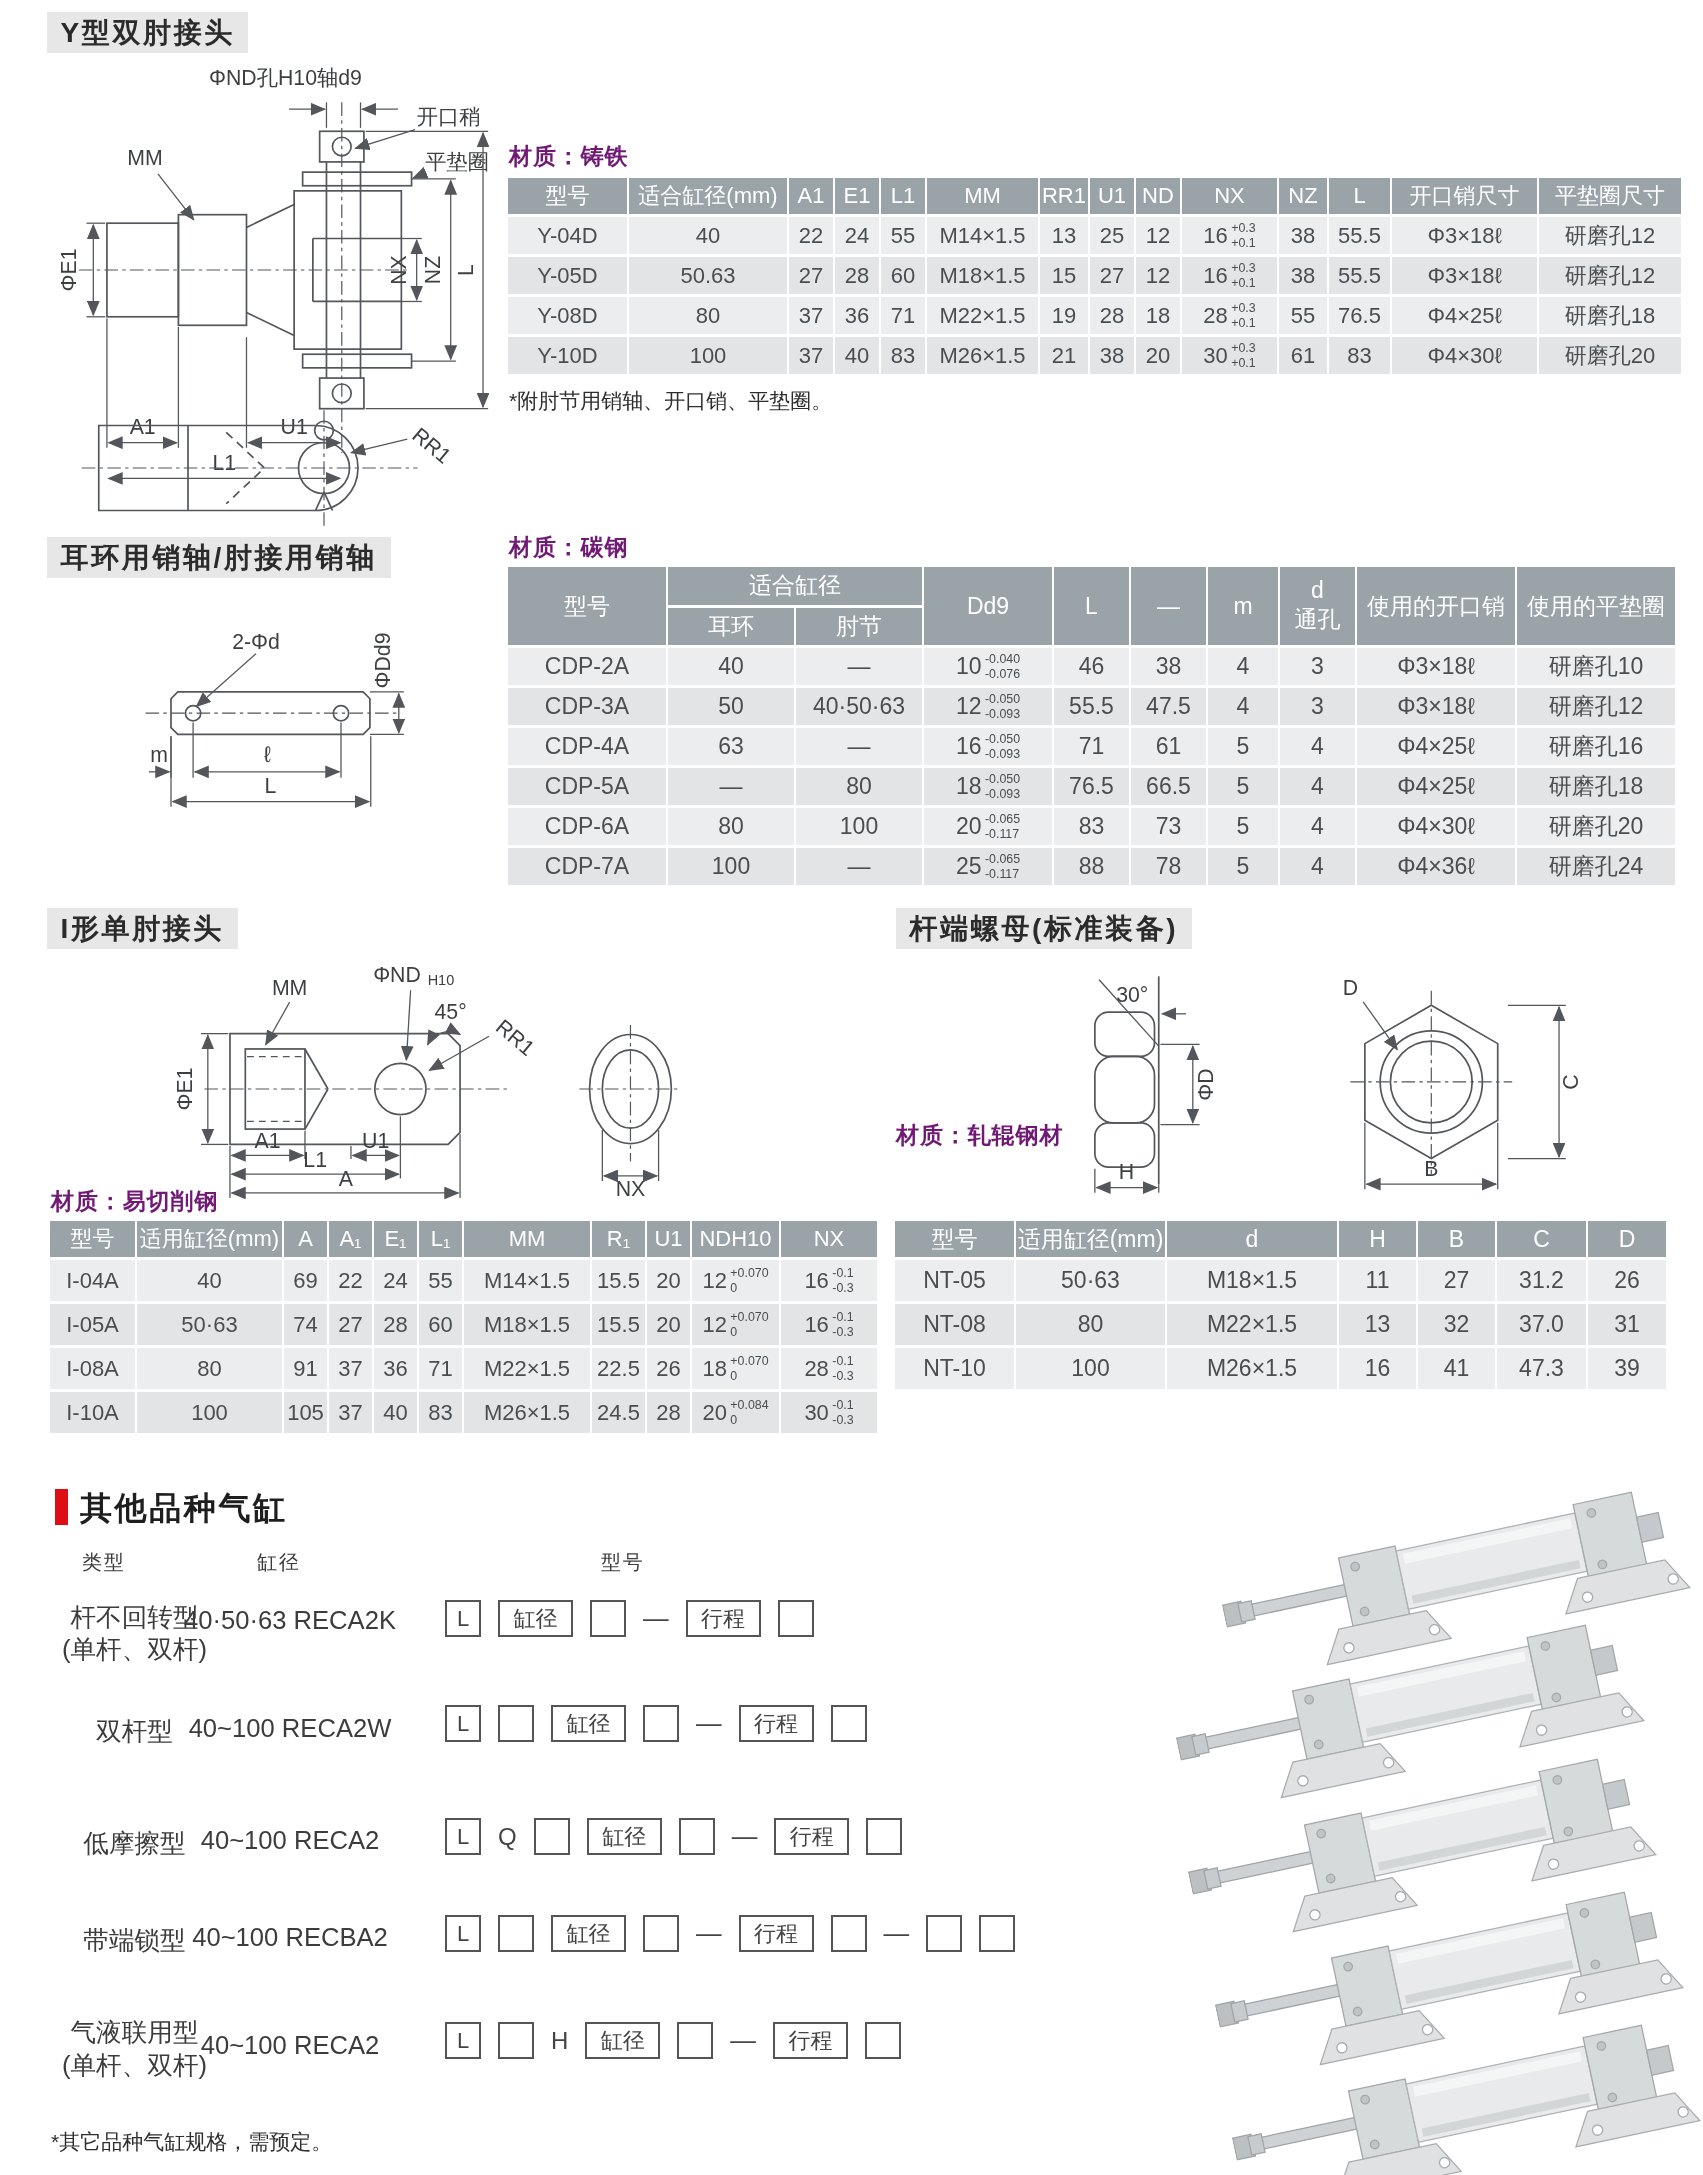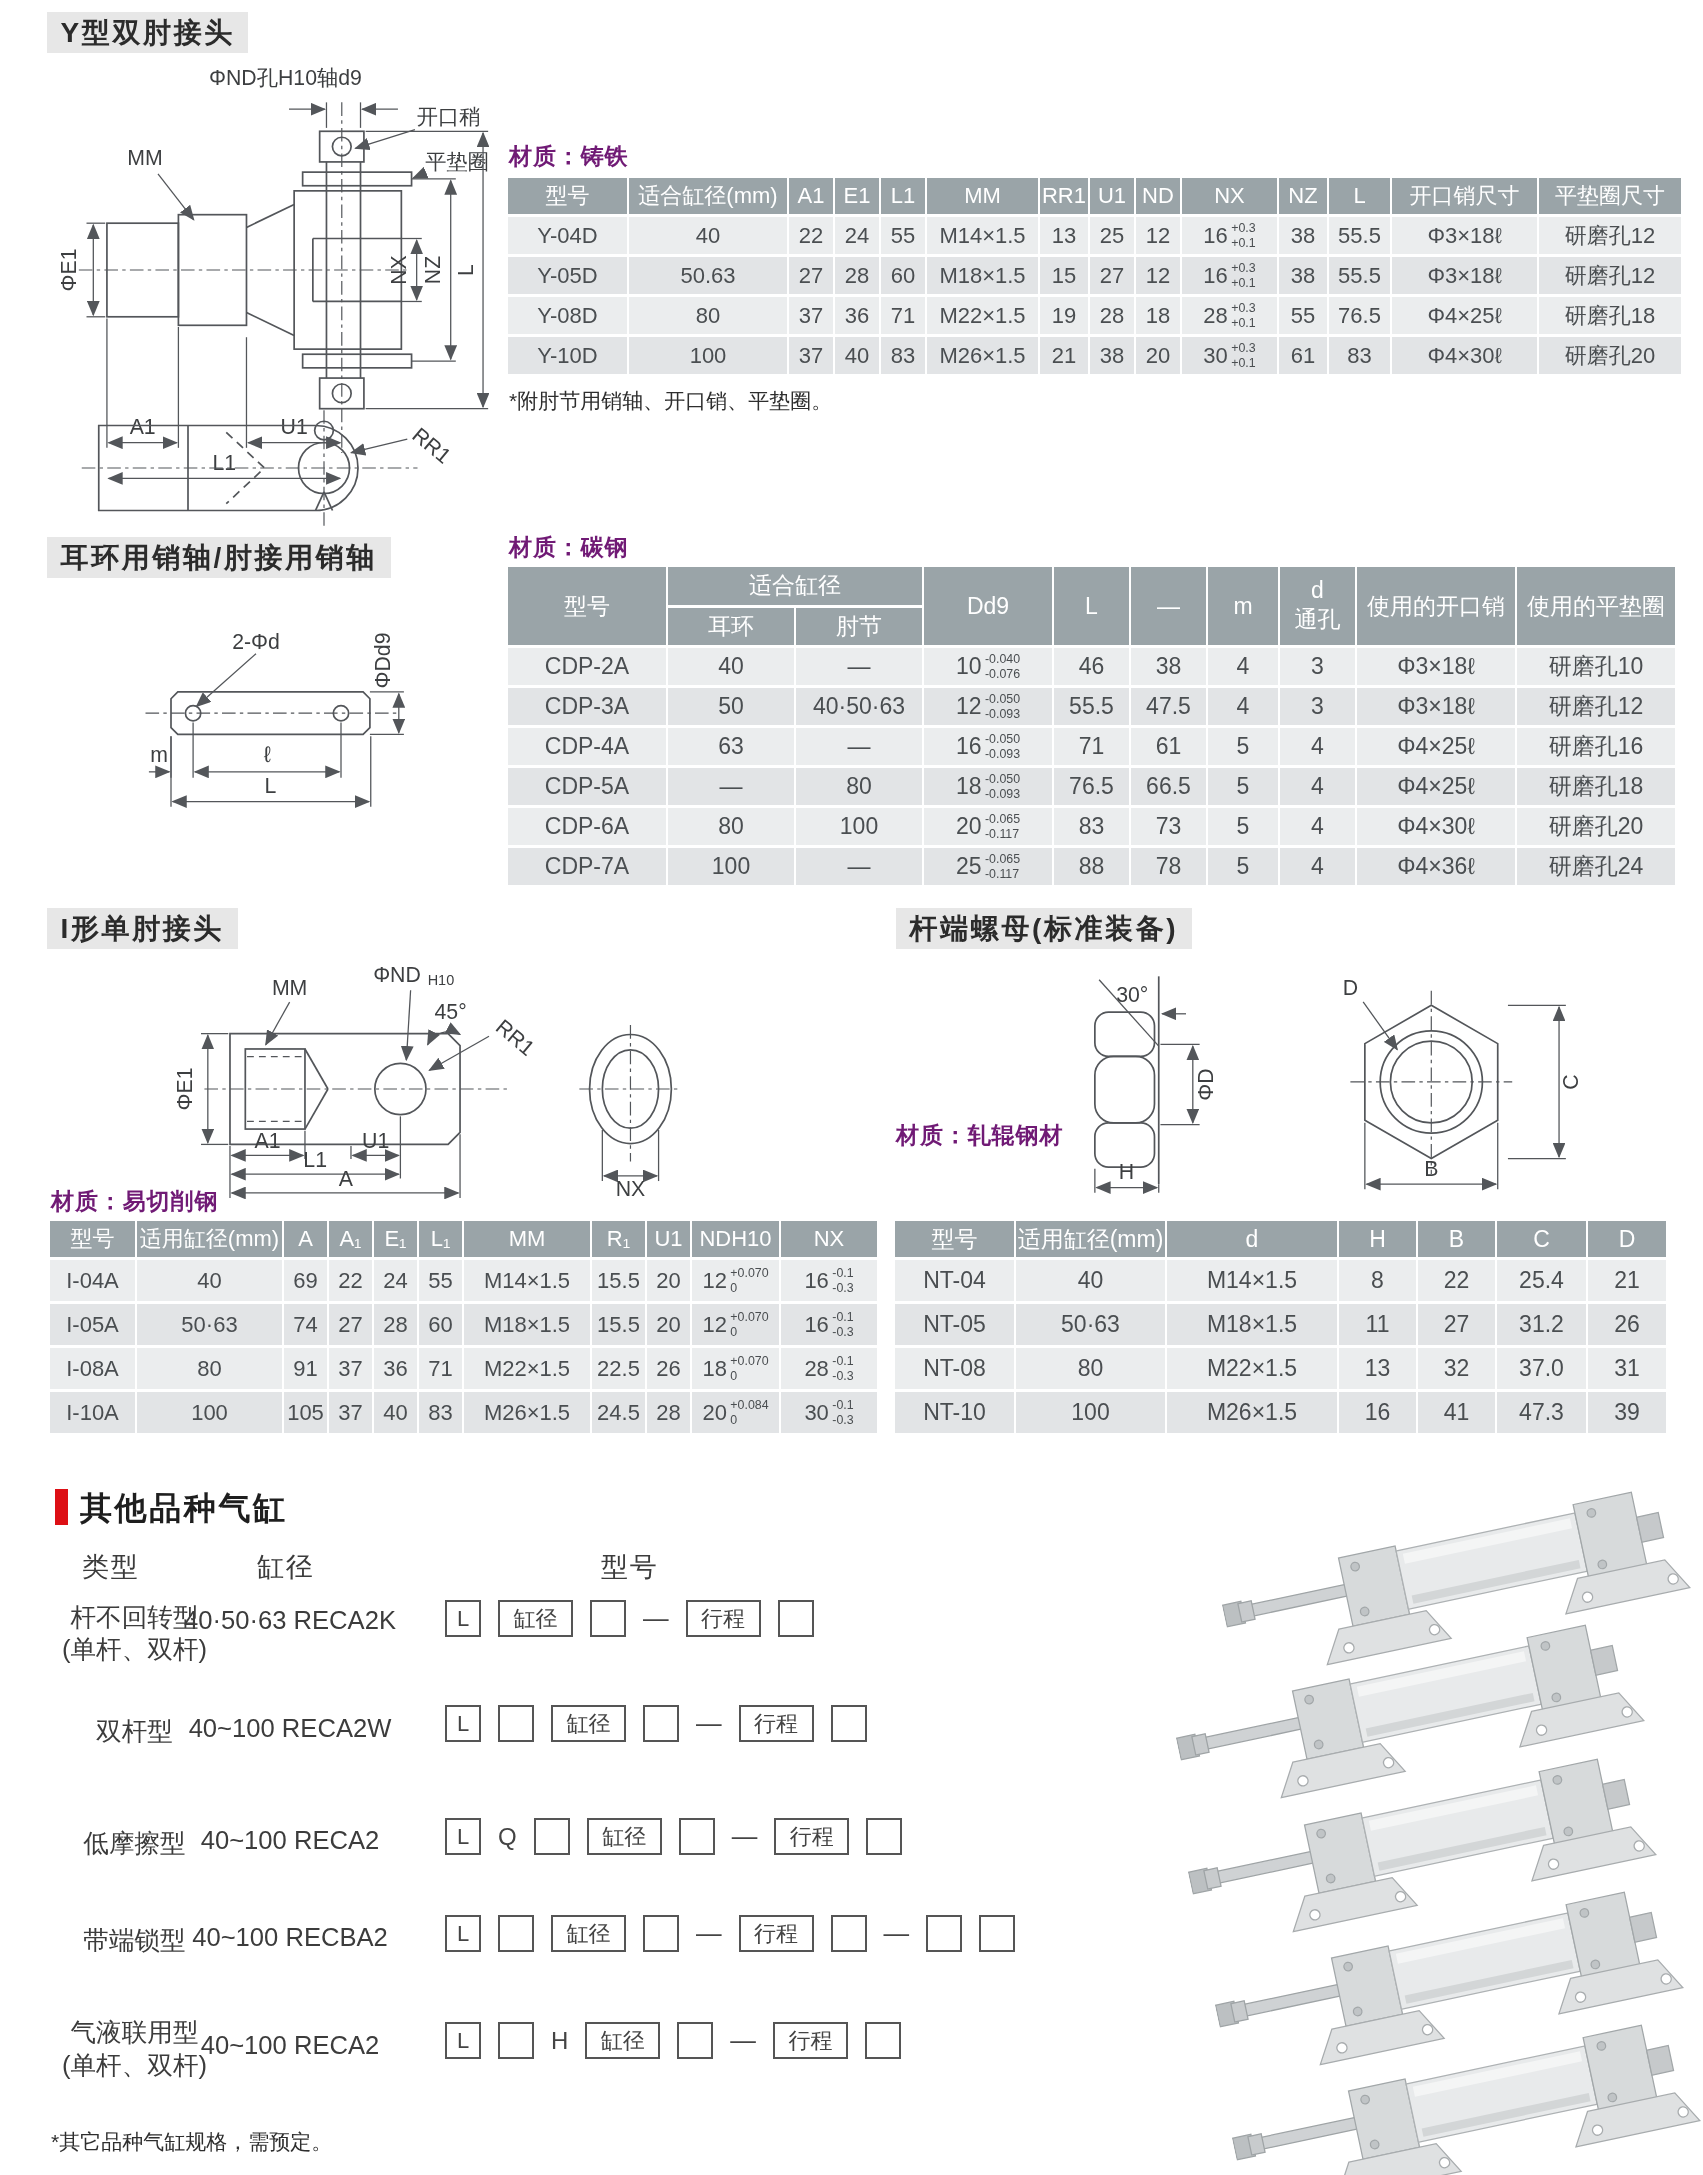--- a/index.html
+++ b/index.html
@@ -15,21 +15,21 @@
   table.tbl tbody tr:nth-child(even) td{background:#e2e4e6;}
   #t1 th{height:36px;font-size:22px;}    #t1 td{height:37px;font-size:22px;}
   #t2 th{font-size:23px;}                #t2 td{height:37px;font-size:23px;}
   #t3 th{height:36px;font-size:22px;}    #t3 td{height:41px;font-size:22px;margin-top:40px;}
   #t4 th{height:36px;font-size:23px;}    #t4 td{height:41px;font-size:23px;}
   .tv{display:inline-flex;align-items:center;justify-content:center;}
   .tol{display:inline-flex;flex-direction:column;font-size:12.4px;line-height:1.15;margin-left:3.4px;text-align:left;}
   .tol i{font-style:normal;}
   .secbar{position:absolute;width:12.8px;height:36px;background:#dd0f15;}
   .sectitle{position:absolute;font-size:32px;font-weight:700;color:#1e1e1e;letter-spacing:2.6px;}
-  .ohead{position:absolute;font-size:27px;color:#3c3c3c;letter-spacing:1.7px;}
+  .ohead{position:absolute;font-size:20px;color:#3c3c3c;letter-spacing:1.7px;}
   .otype{position:absolute;left:41px;width:187px;text-align:center;font-size:25.6px;color:#3c3c3c;white-space:nowrap;}
   .ospec{position:absolute;left:162px;width:256px;text-align:center;font-size:25.6px;color:#3c3c3c;white-space:nowrap;}
   .codes{position:absolute;left:445px;display:flex;gap:17px;align-items:center;height:37px;}
   .cbox{box-sizing:border-box;min-width:36px;height:37px;border:2.6px solid #555;background:#fff;
         display:flex;align-items:center;justify-content:center;font-size:22px;color:#444;padding:0 3.4px;}
   .cbox.wide{min-width:75px;}
   .cdash{font-size:25.6px;color:#444;}
   .ctxt{font-size:24px;color:#444;}
   .draw{position:absolute;}
   .draw svg{overflow:visible;}
@@ -711,29 +711,20 @@
           <th>适用缸径(mm)</th>
           <th>d</th>
           <th>H</th>
           <th>B</th>
           <th>C</th>
           <th>D</th>
         </tr>
       </thead>
     <tbody>
         <tr>
-          <td><span>NT-04</span></td>
-          <td><span>40</span></td>
-          <td><span>M14×1.5</span></td>
-          <td><span>8</span></td>
-          <td><span>22</span></td>
-          <td><span>25.4</span></td>
-          <td><span>21</span></td>
-        </tr>
-        <tr>
           <td><span>NT-05</span></td>
           <td><span>50·63</span></td>
           <td><span>M18×1.5</span></td>
           <td><span>11</span></td>
           <td><span>27</span></td>
           <td><span>31.2</span></td>
           <td><span>26</span></td>
         </tr>
         <tr>
           <td><span>NT-08</span></td>

